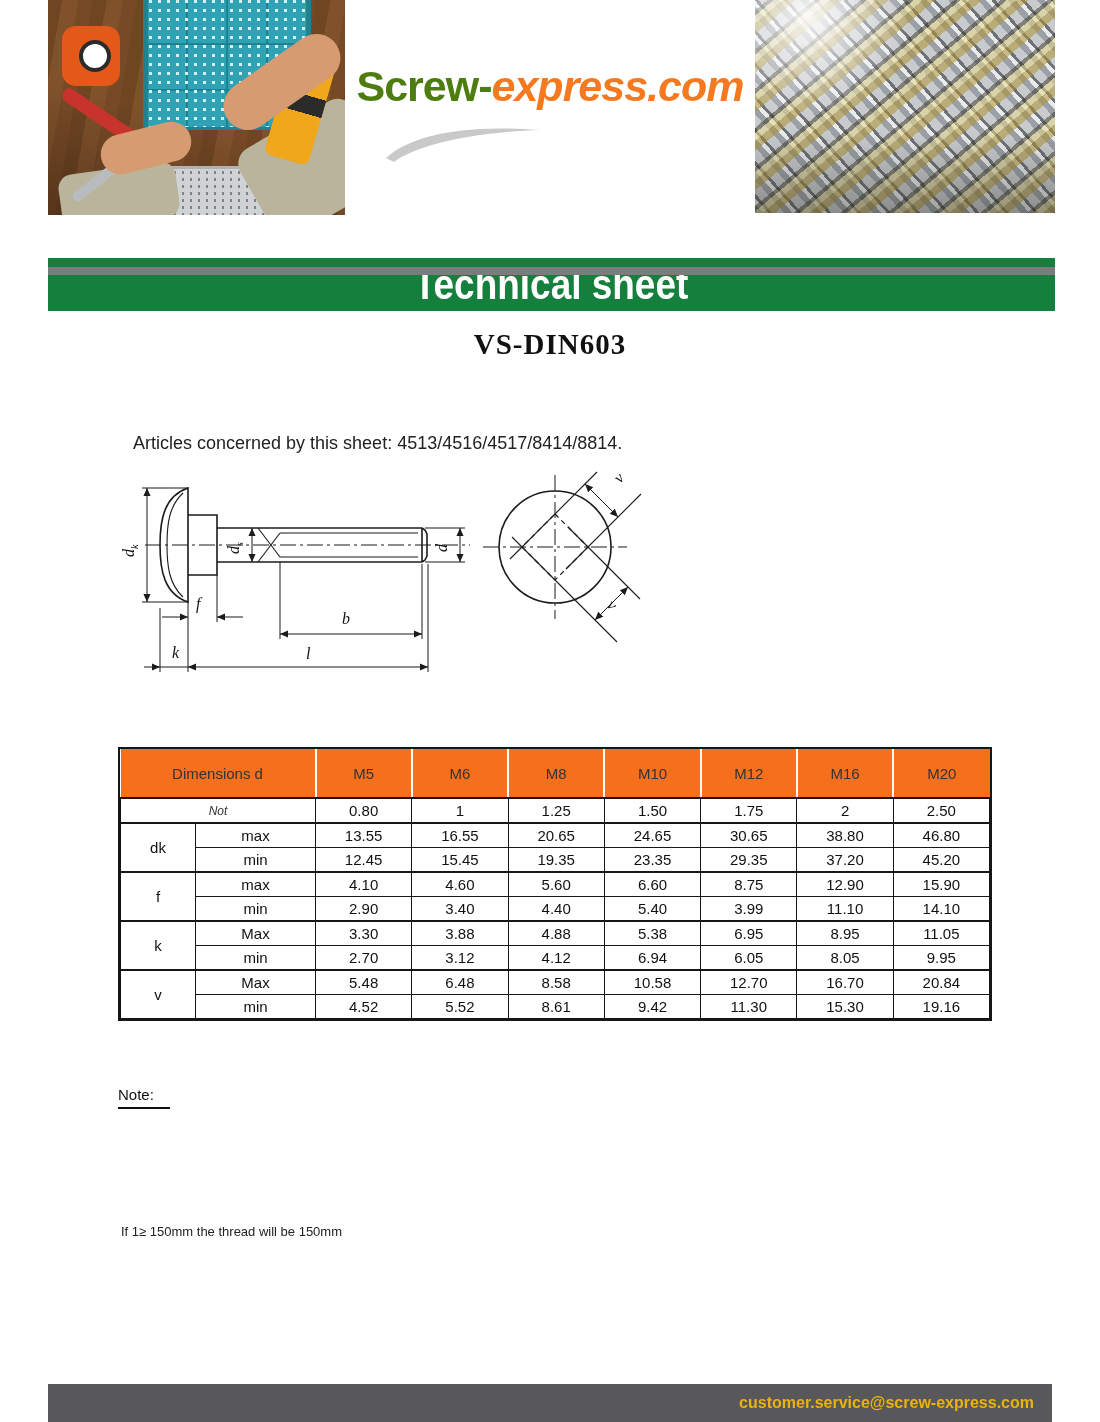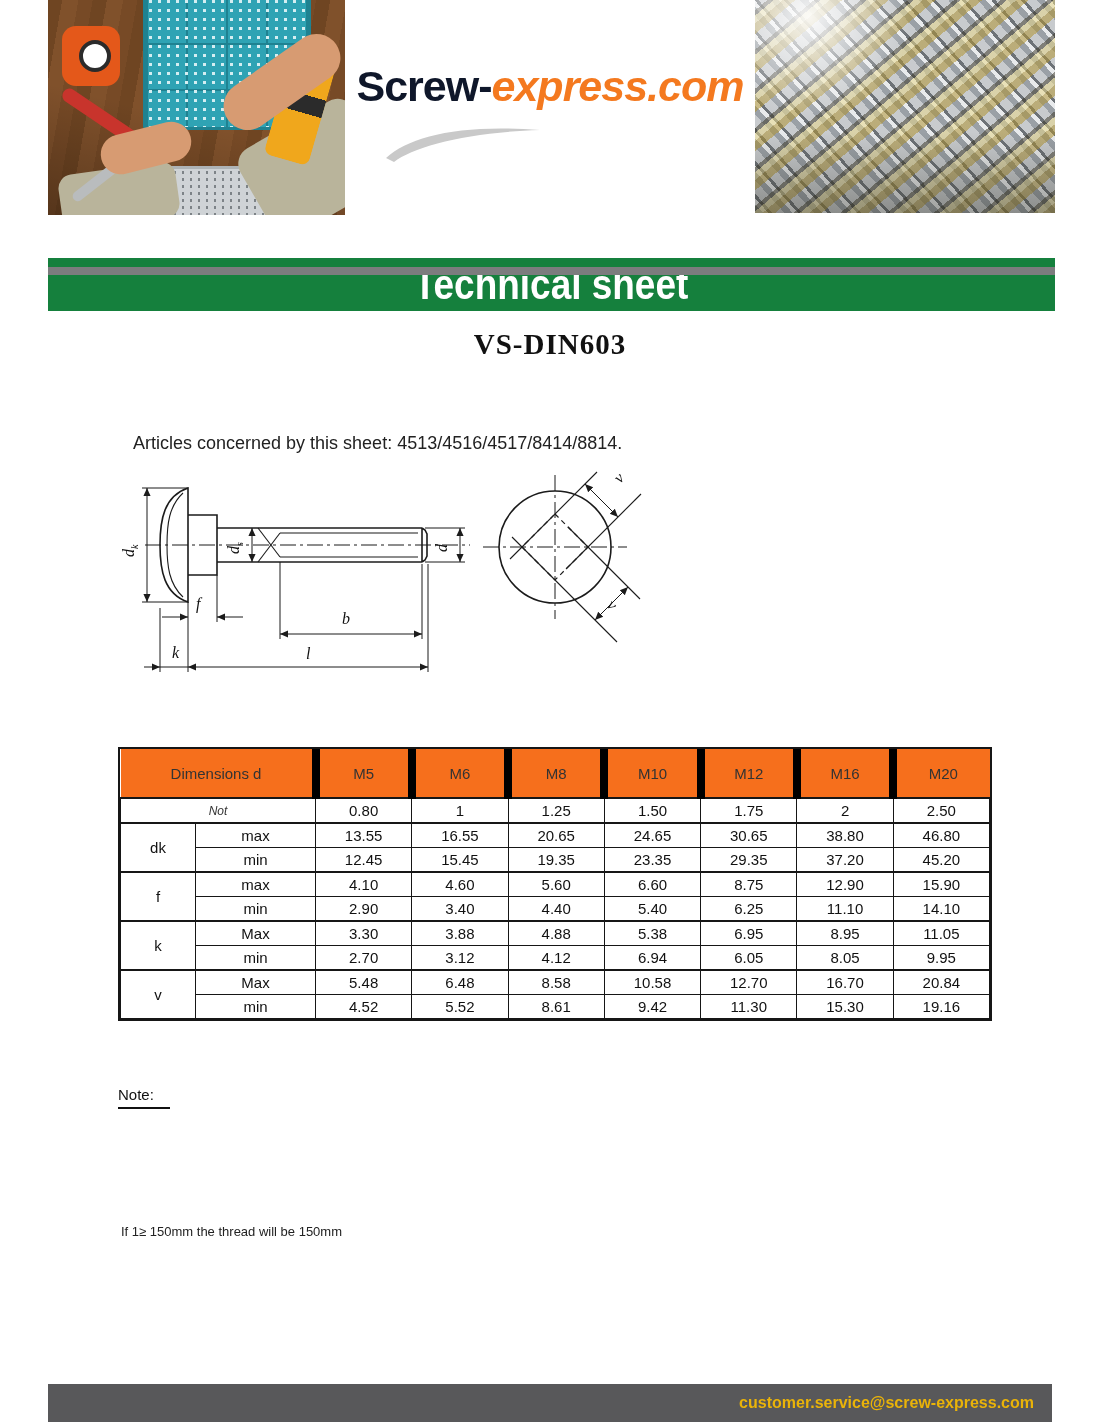--- a/index.html
+++ b/index.html
@@ -37,21 +37,21 @@
     border-radius:20px;transform:rotate(-14deg);}
   .sleeve-lower{position:absolute;left:12px;top:168px;width:118px;height:56px;background:#b9b49b;
     border-radius:14px;transform:rotate(-8deg);}
   .tray{position:absolute;left:112px;top:166px;width:152px;height:52px;background:#cfd3d6;
     border:3px solid #aeb3b6;border-radius:3px;
     background-image:radial-gradient(#7d8387 1.4px, transparent 1.5px);background-size:8px 7px;}
 
   .logo-area{flex:1;position:relative;background:#fff;}
   .logo{position:absolute;left:50%;top:62px;transform:translateX(-50%);white-space:nowrap;
     font-size:43px;font-weight:bold;letter-spacing:-1px;}
-  .logo-dark{color:#0f172a;}
+  .logo-dark{color:#4d7c0f;}
   .logo-orange{color:#f4791f;font-style:italic;}
   .swoosh{position:absolute;left:50%;top:118px;transform:translateX(-50%) translateX(-85px);}
 
   .photo-right{width:300px;height:213px;flex:none;
     background:
       linear-gradient(rgba(0,0,0,0) 62%, rgba(40,40,30,.38)),
       radial-gradient(circle at 18% 8%, rgba(255,255,255,.9), rgba(255,255,255,0) 32%),
       repeating-linear-gradient(-40deg, rgba(176,148,52,.55) 0 8px, rgba(232,216,140,.55) 8px 14px, rgba(56,52,36,.5) 14px 18px, rgba(255,255,255,0) 18px 30px),
       repeating-linear-gradient(48deg,#9aa0a6 0 6px,#e8eaec 6px 10px,#6d7277 10px 13px,#c8cbce 13px 22px);}
 
@@ -75,21 +75,21 @@
   .dim{stroke:#1b1b1b;stroke-width:1;fill:none;}
   .cl{stroke:#1b1b1b;stroke-width:1;fill:none;stroke-dasharray:16 4 3 4;}
   .dash{stroke:#1b1b1b;stroke-width:1.2;fill:none;stroke-dasharray:5 4;}
   .dlabel{font-family:"Liberation Serif",serif;font-style:italic;font-size:16px;fill:#111;}
   .dsub{font-size:10px;}
 
   
   .table-frame{position:absolute;top:747px;left:118px;width:870px;border:2px solid #161616;}
   table.dims{width:100%;border-collapse:collapse;table-layout:fixed;font-size:15px;color:#111;}
   table.dims th{background:#f66f1c;color:#333;font-weight:normal;height:46px;font-size:15px;
-    border-left:8px solid #000000;border-right:2px solid #fff;border-bottom:2px solid #161616;}
+    border-left:2px solid #000000;border-right:2px solid #fff;border-bottom:2px solid #161616;}
   table.dims th:first-child{border-left:none;}
   table.dims th:last-child{border-right:none;}
   table.dims td{border:1px solid #161616;text-align:center;height:23px;padding:0;}
   table.dims col.c-dim{width:75px;} table.dims col.c-sub{width:120px;}
   tr.pitch-row td{border-bottom:2px solid #161616;}
   tr.pitch-row td.pitch-label{font-size:12px;color:#333;font-style:italic;}
   tr.group-start td{border-top:2px solid #161616;}
 
   
   .note-head{position:absolute;top:1086px;left:118px;font-size:15px;color:#111;}
@@ -279,21 +279,21 @@
             <td>8.75</td>
             <td>12.90</td>
             <td>15.90</td>
           </tr>
           <tr>
             <td>min</td>
             <td>2.90</td>
             <td>3.40</td>
             <td>4.40</td>
             <td>5.40</td>
-            <td>6.25</td>
+            <td>3.99</td>
             <td>11.10</td>
             <td>14.10</td>
           </tr>
           <tr class="group-start">
             <td rowspan="2">k</td>
             <td>Max</td>
             <td>3.30</td>
             <td>3.88</td>
             <td>4.88</td>
             <td>5.38</td>

